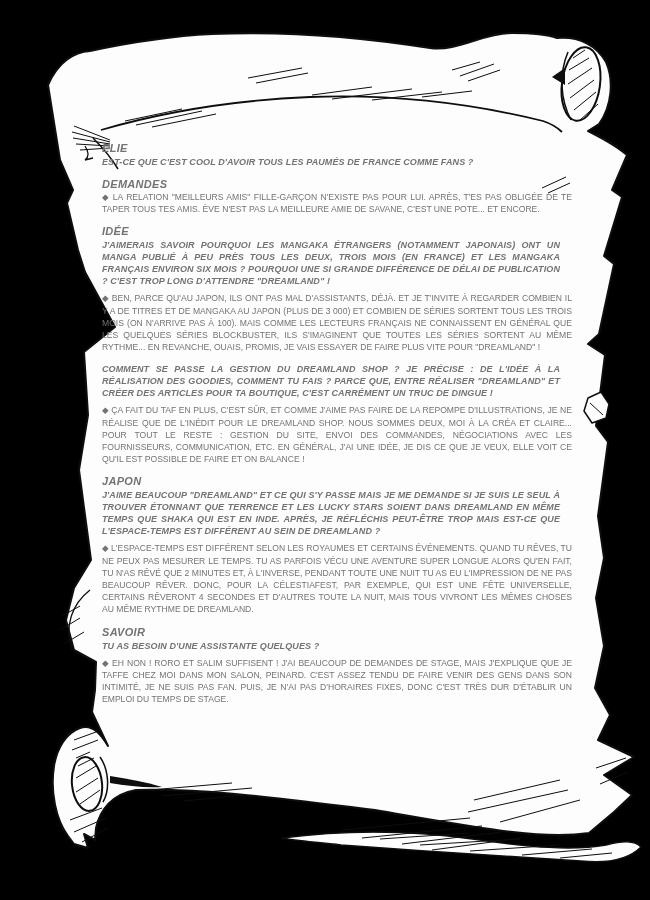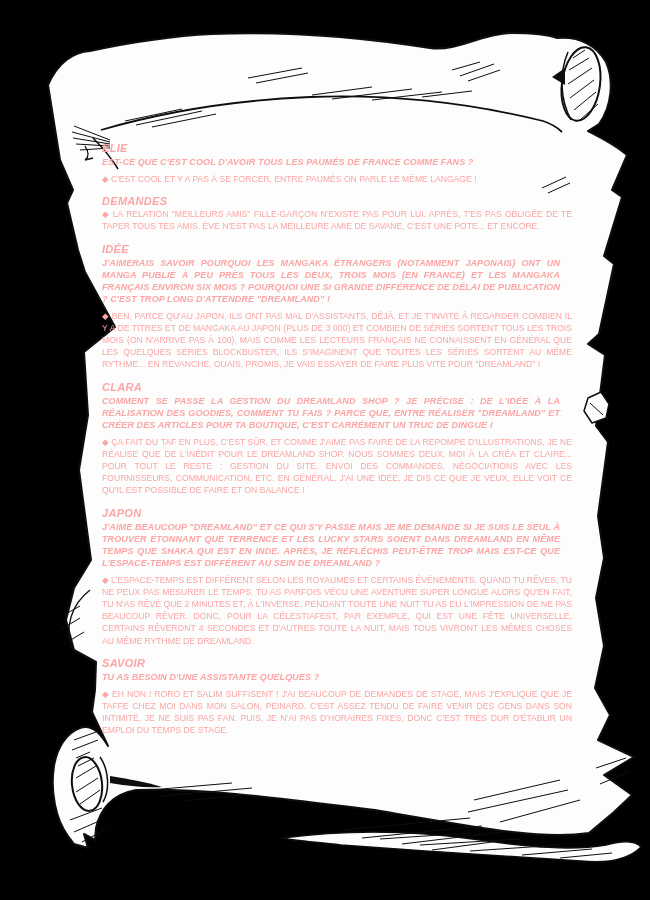--- a/index.html
+++ b/index.html
@@ -1,19 +1,19 @@
 <!DOCTYPE html>
 <html><head>
 <meta charset="utf-8">
 <style>
   html,body{margin:0;padding:0;background:#000;}
   #stage{position:relative;width:650px;height:900px;background:#000;overflow:hidden;
          font-family:"Liberation Sans",sans-serif;}
   #scroll-art{position:absolute;left:0;top:0;width:650px;height:900px;}
-  .text-layer{position:absolute;left:102px;top:142px;width:470px;color:#fca5a5;}
+  .text-layer{position:absolute;left:102px;top:142px;width:470px;color:#737373;}
   .sec{margin-bottom:10px;}
   .sec-name{font:italic 700 11px/13px "Liberation Sans",sans-serif;letter-spacing:.3px;}
   .sec-q{font:italic 700 9px/12px "Liberation Sans",sans-serif;text-align:justify;
          margin:1px 12px 5px 0;letter-spacing:.1px;}
   .sec-a{font:400 8.6px/12.2px "Liberation Sans",sans-serif;text-align:justify;}
 </style>
 </head>
 <body>
 
 <div id="stage">
@@ -115,36 +115,34 @@
       <path fill="#fdfdfd" stroke="#0e0e0e" stroke-width="1.5" stroke-linejoin="round" d="M 588,398 L 601,392 L 609,404 L 606,418 L 592,423 L 584,411 Z"></path>
       <path fill="none" stroke="#0e0e0e" stroke-width="1" d="M 590,403 L 603,415"></path>
     </g>
   </svg>
 
   <div class="text-layer">
 
     <div class="sec">
       <div class="sec-name">ELIE</div>
       <div class="sec-q">EST-CE QUE C'EST COOL D'AVOIR TOUS LES PAUMÉS DE FRANCE COMME FANS ?</div>
-      <div class="sec-a">◆ C'EST COOL ET Y A PAS À SE FORCER, ENTRE PAUMÉS ON PARLE LE MÊME LANGAGE !</div>
     </div>
 
     <div class="sec">
       <div class="sec-name">DEMANDES</div>
       <div class="sec-a">◆ LA RELATION "MEILLEURS AMIS" FILLE-GARÇON N'EXISTE PAS POUR LUI. APRÈS, T'ES PAS OBLIGÉE DE TE TAPER TOUS TES AMIS. ÈVE N'EST PAS LA MEILLEURE AMIE DE SAVANE, C'EST UNE POTE... ET ENCORE.</div>
     </div>
 
     <div class="sec">
       <div class="sec-name">IDÉE</div>
       <div class="sec-q">J'AIMERAIS SAVOIR POURQUOI LES MANGAKA ÉTRANGERS (NOTAMMENT JAPONAIS) ONT UN MANGA PUBLIÉ À PEU PRÈS TOUS LES DEUX, TROIS MOIS (EN FRANCE) ET LES MANGAKA FRANÇAIS ENVIRON SIX MOIS ? POURQUOI UNE SI GRANDE DIFFÉRENCE DE DÉLAI DE PUBLICATION ? C'EST TROP LONG D'ATTENDRE "DREAMLAND" !</div>
       <div class="sec-a">◆ BEN, PARCE QU'AU JAPON, ILS ONT PAS MAL D'ASSISTANTS, DÉJÀ. ET JE T'INVITE À REGARDER COMBIEN IL Y A DE TITRES ET DE MANGAKA AU JAPON (PLUS DE 3 000) ET COMBIEN DE SÉRIES SORTENT TOUS LES TROIS MOIS (ON N'ARRIVE PAS À 100). MAIS COMME LES LECTEURS FRANÇAIS NE CONNAISSENT EN GÉNÉRAL QUE LES QUELQUES SÉRIES BLOCKBUSTER, ILS S'IMAGINENT QUE TOUTES LES SÉRIES SORTENT AU MÊME RYTHME... EN REVANCHE, OUAIS, PROMIS, JE VAIS ESSAYER DE FAIRE PLUS VITE POUR "DREAMLAND" !</div>
     </div>
 
     <div class="sec">
-      <div class="sec-name">CLARA</div>
       <div class="sec-q">COMMENT SE PASSE LA GESTION DU DREAMLAND SHOP ? JE PRÉCISE : DE L'IDÉE À LA RÉALISATION DES GOODIES, COMMENT TU FAIS ? PARCE QUE, ENTRE RÉALISER "DREAMLAND" ET CRÉER DES ARTICLES POUR TA BOUTIQUE, C'EST CARRÉMENT UN TRUC DE DINGUE !</div>
       <div class="sec-a">◆ ÇA FAIT DU TAF EN PLUS, C'EST SÛR, ET COMME J'AIME PAS FAIRE DE LA REPOMPE D'ILLUSTRATIONS, JE NE RÉALISE QUE DE L'INÉDIT POUR LE DREAMLAND SHOP. NOUS SOMMES DEUX, MOI À LA CRÉA ET CLAIRE... POUR TOUT LE RESTE : GESTION DU SITE, ENVOI DES COMMANDES, NÉGOCIATIONS AVEC LES FOURNISSEURS, COMMUNICATION, ETC. EN GÉNÉRAL, J'AI UNE IDÉE, JE DIS CE QUE JE VEUX, ELLE VOIT CE QU'IL EST POSSIBLE DE FAIRE ET ON BALANCE !</div>
     </div>
 
     <div class="sec">
       <div class="sec-name">JAPON</div>
       <div class="sec-q">J'AIME BEAUCOUP "DREAMLAND" ET CE QUI S'Y PASSE MAIS JE ME DEMANDE SI JE SUIS LE SEUL À TROUVER ÉTONNANT QUE TERRENCE ET LES LUCKY STARS SOIENT DANS DREAMLAND EN MÊME TEMPS QUE SHAKA QUI EST EN INDE. APRÈS, JE RÉFLÉCHIS PEUT-ÊTRE TROP MAIS EST-CE QUE L'ESPACE-TEMPS EST DIFFÉRENT AU SEIN DE DREAMLAND ?</div>
       <div class="sec-a">◆ L'ESPACE-TEMPS EST DIFFÉRENT SELON LES ROYAUMES ET CERTAINS ÉVÉNEMENTS. QUAND TU RÊVES, TU NE PEUX PAS MESURER LE TEMPS. TU AS PARFOIS VÉCU UNE AVENTURE SUPER LONGUE ALORS QU'EN FAIT, TU N'AS RÊVÉ QUE 2 MINUTES ET, À L'INVERSE, PENDANT TOUTE UNE NUIT TU AS EU L'IMPRESSION DE NE PAS BEAUCOUP RÊVER. DONC, POUR LA CÉLESTIAFEST, PAR EXEMPLE, QUI EST UNE FÊTE UNIVERSELLE, CERTAINS RÊVERONT 4 SECONDES ET D'AUTRES TOUTE LA NUIT, MAIS TOUS VIVRONT LES MÊMES CHOSES AU MÊME RYTHME DE DREAMLAND.</div>
     </div>
 

